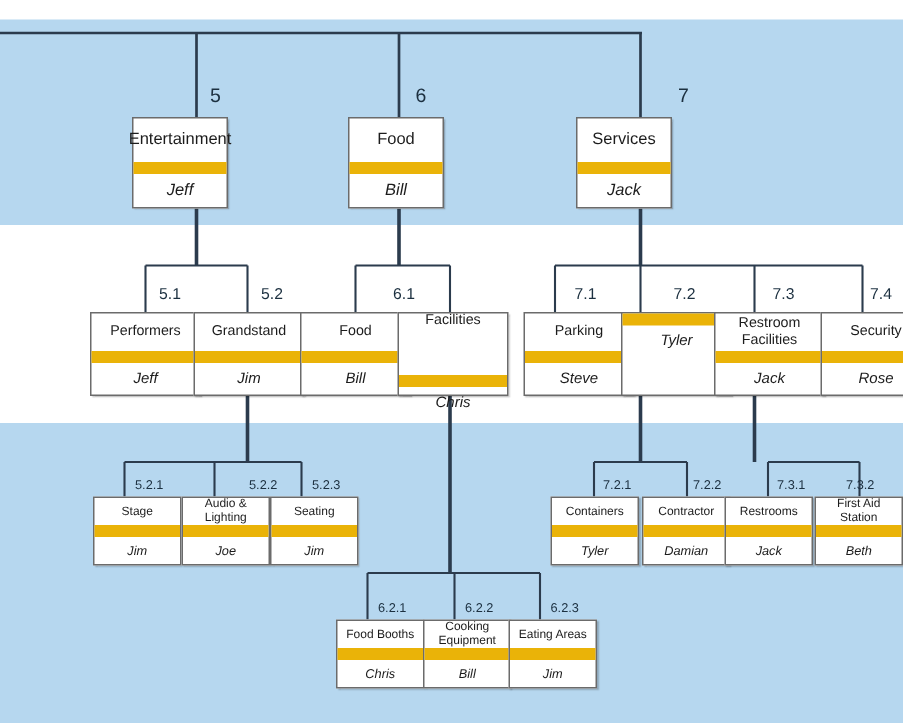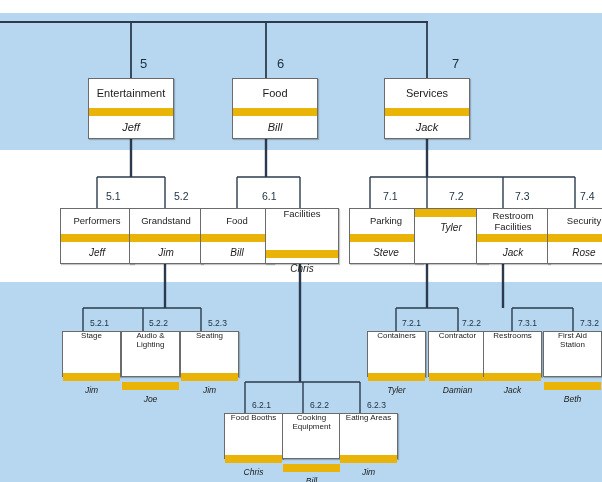--- a/index.html
+++ b/index.html
@@ -66,31 +66,31 @@
     display: flex;
     align-items: center;
     justify-content: center;
     text-align: center;
     font-style: italic;
     color: #1c1c1c;
     border-top: 8px solid #eab308;
   }
 
   
-  .lvl2 { width: 86px; height: 61px; }
+  .lvl2 { width: 64px; height: 61px; }
   .lvl2 .title { font-size: 11px; }
   .lvl2 .owner { height: 22px; font-size: 11px; }
 
   
   .lvl3 { width: 74px; height: 56px; }
   .lvl3 .title { font-size: 9.5px; }
   .lvl3 .owner { height: 21px; font-size: 10px; }
 
   
-  .lvl4 { width: 59px; height: 46px; gap: 32px; }
+  .lvl4 { width: 59px; height: 46px; }
   .lvl4 .title { font-size: 8px; }
   .lvl4 .owner { height: 18px; font-size: 8.5px; }
 
   
   .code {
     position: absolute;
     color: #1c3040;
     white-space: nowrap;
     text-align: right;
   }
@@ -218,21 +218,21 @@
     <div class="title">Security</div>
     <div class="owner">Rose</div>
   </div>
 
   <div class="code c4" style="left:90px; top:318px;">5.2.1</div>
   <div class="node lvl4" style="left:62px; top:331px;">
     <div class="title">Stage</div>
     <div class="owner">Jim</div>
   </div>
 
-  <div class="code c4" style="left:149px; top:318px;text-align:center;">5.2.2</div>
+  <div class="code c4" style="left:166px; top:318px;text-align:center;">5.2.2</div>
   <div class="node lvl4" style="left:121px; top:331px;">
     <div class="title">Audio &amp; Lighting</div>
     <div class="owner">Joe</div>
   </div>
 
   <div class="code c4" style="left:208px; top:318px;">5.2.3</div>
   <div class="node lvl4" style="left:180px; top:331px;">
     <div class="title">Seating</div>
     <div class="owner">Jim</div>
   </div>
@@ -266,19 +266,19 @@
     <div class="title">Contractor</div>
     <div class="owner">Damian</div>
   </div>
 
   <div class="code c4" style="left:518px; top:318px;">7.3.1</div>
   <div class="node lvl4" style="left:483px; top:331px;">
     <div class="title">Restrooms</div>
     <div class="owner">Jack</div>
   </div>
 
-  <div class="code c4" style="left:580px; top:318px;text-align:center;">7.3.2</div>
+  <div class="code c4" style="left:564px; top:318px;text-align:center;">7.3.2</div>
   <div class="node lvl4" style="left:543px; top:331px;">
     <div class="title">First Aid Station</div>
     <div class="owner">Beth</div>
   </div>
 
 </div>
 
 </body></html>

